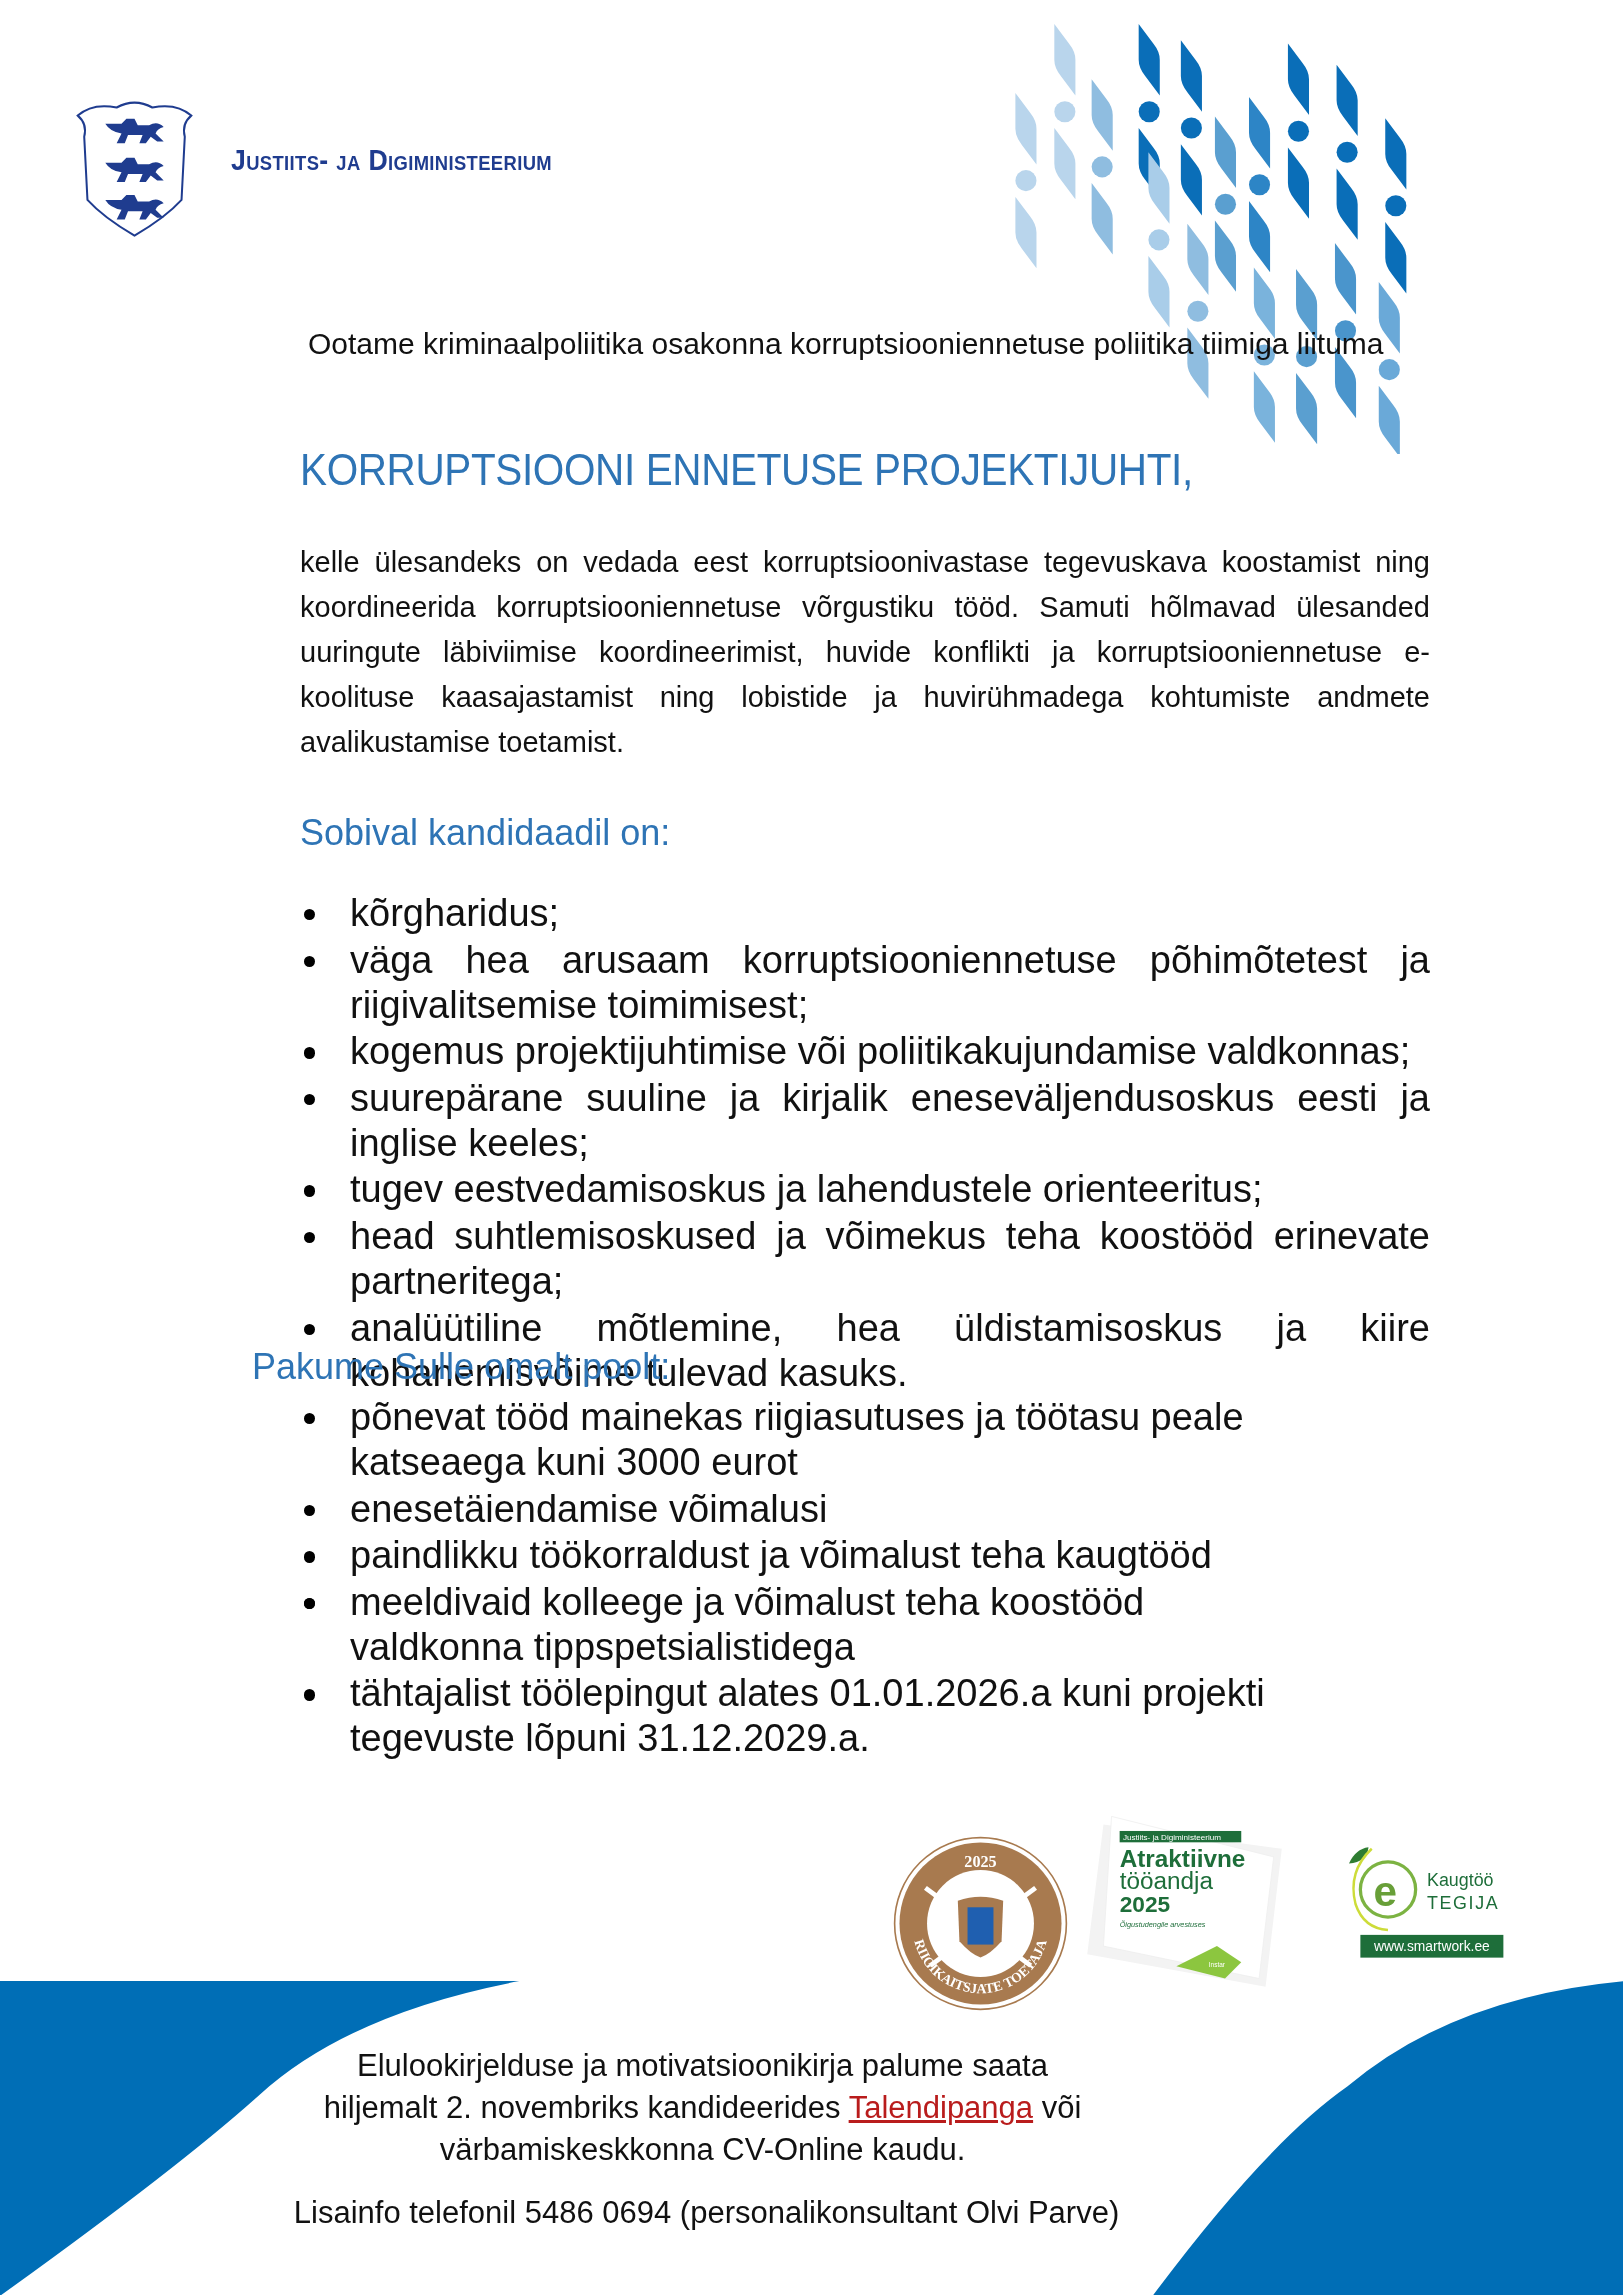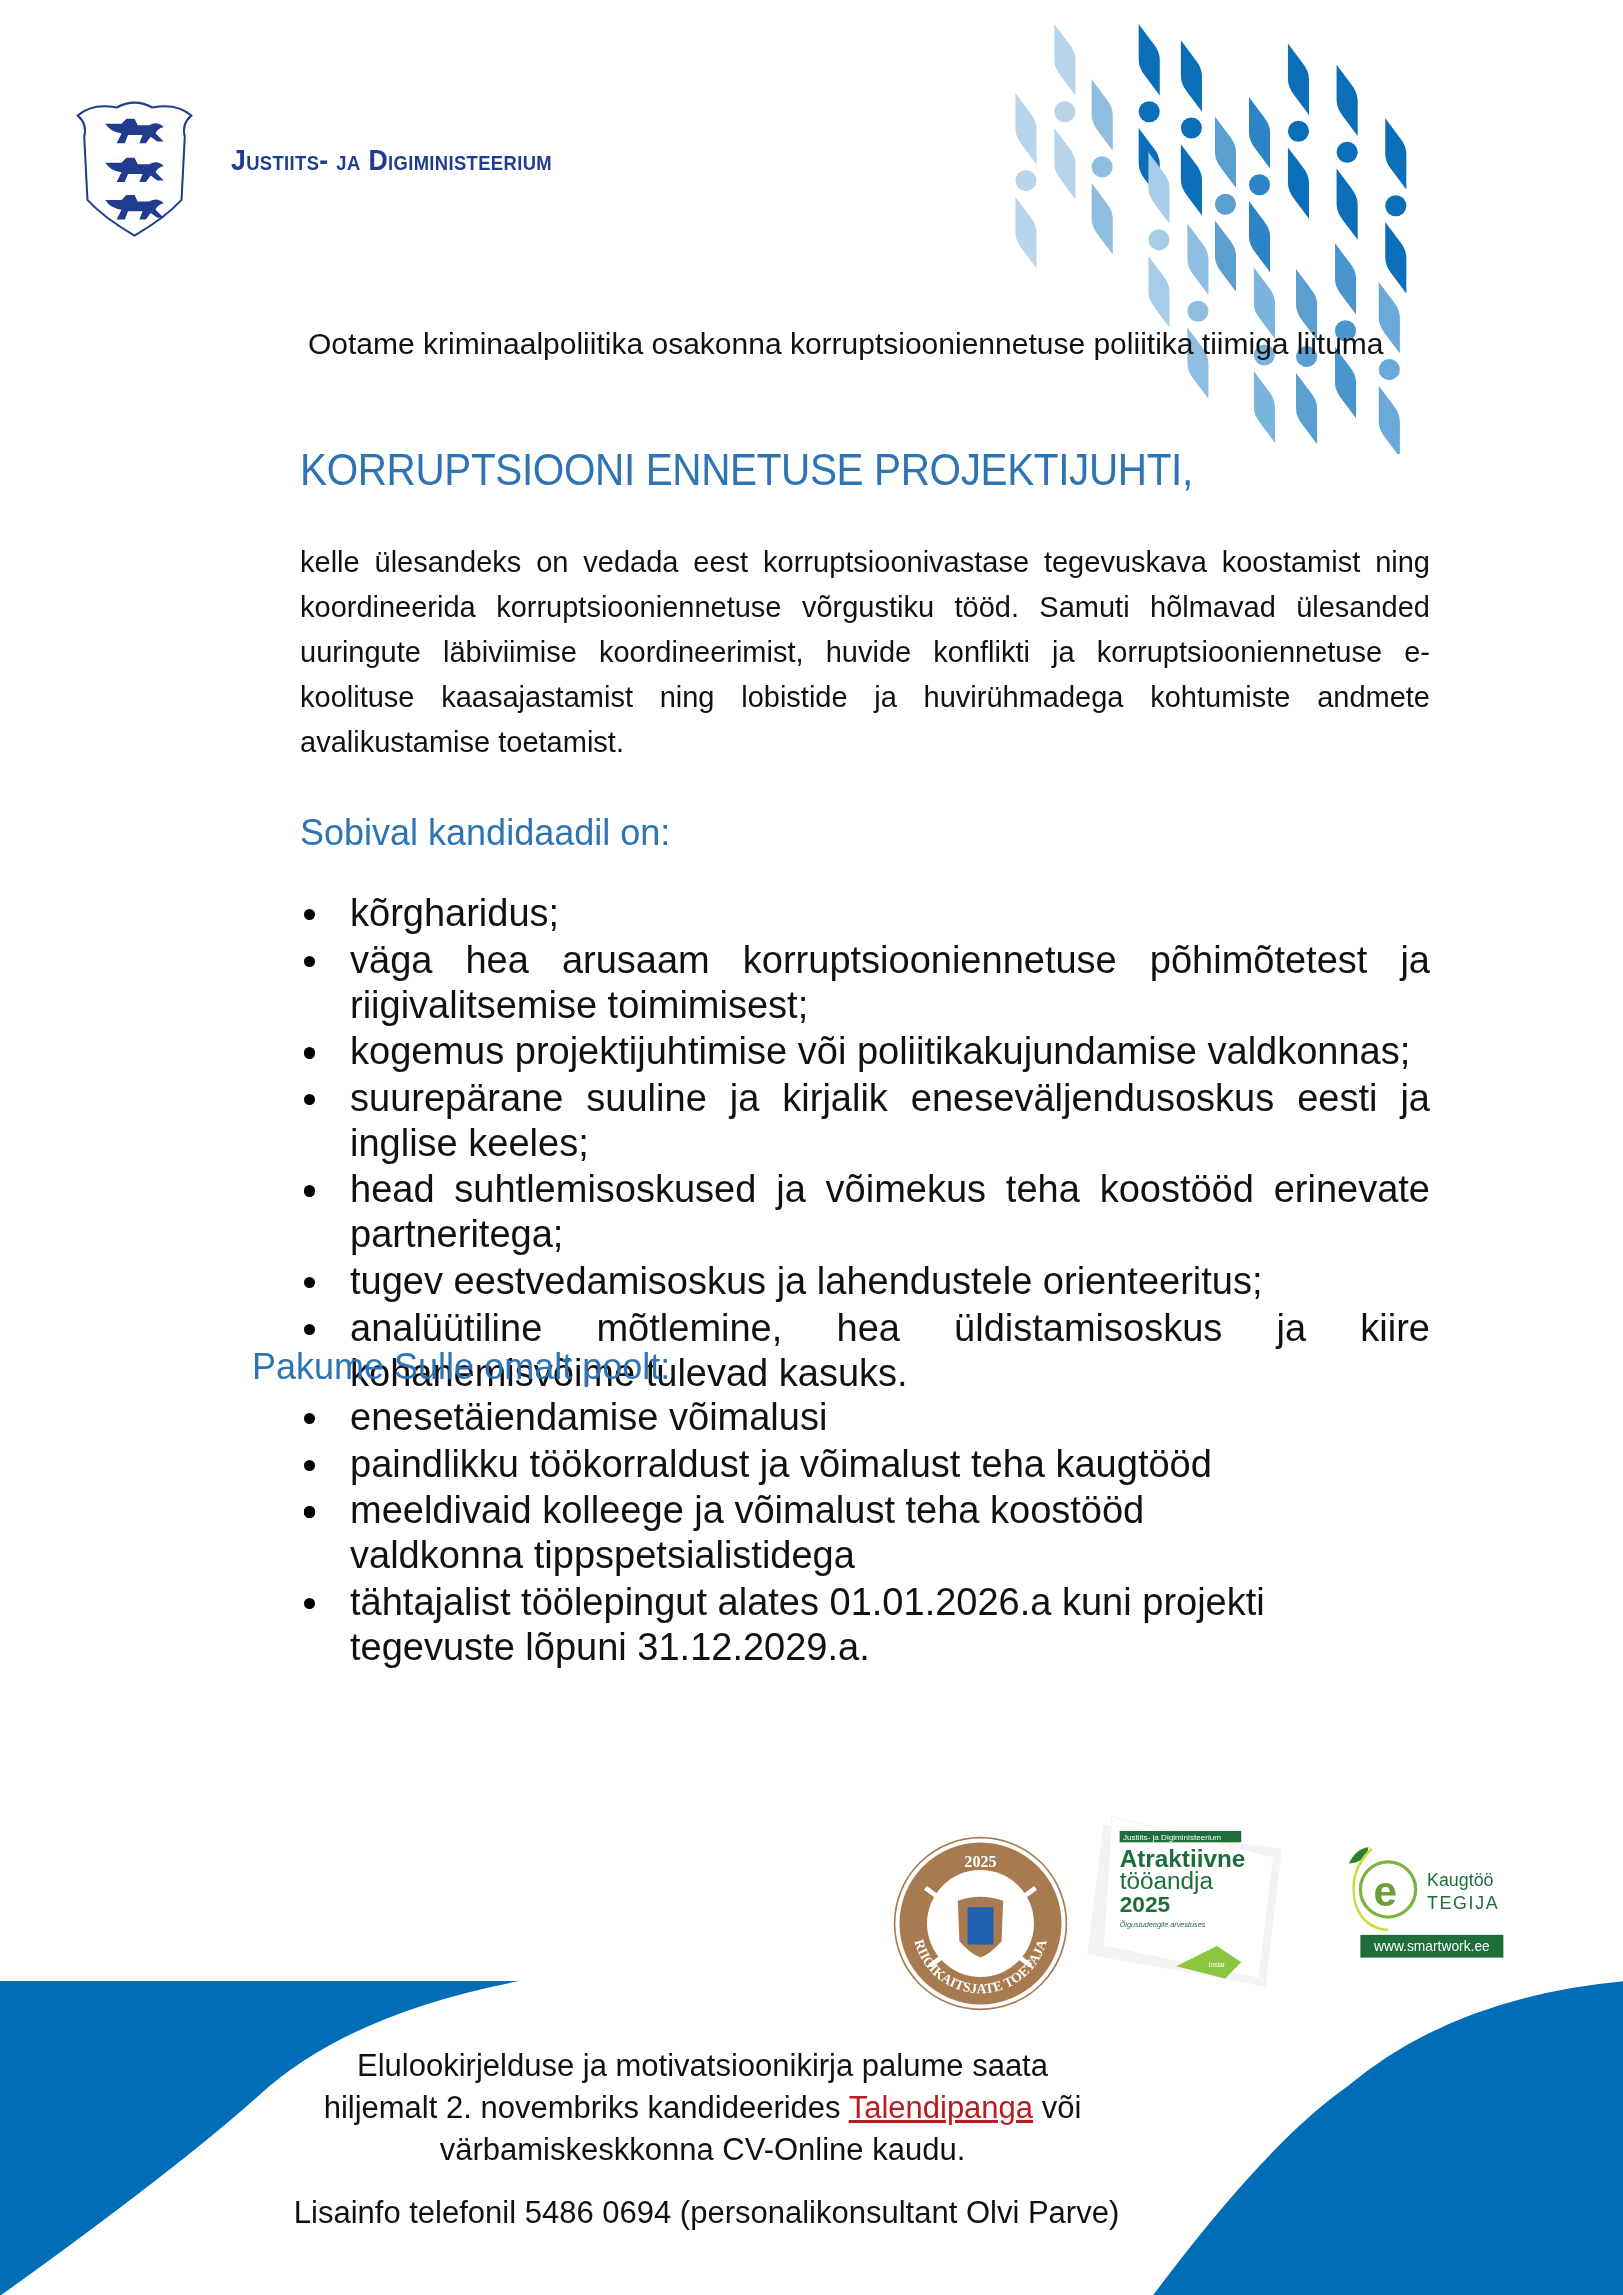--- a/index.html
+++ b/index.html
@@ -96,29 +96,30 @@
 <div class="abs" id="job-title">KORRUPTSIOONI ENNETUSE PROJEKTIJUHTI,</div>
 <div class="abs text" id="description">kelle ülesandeks on vedada eest korruptsioonivastase tegevuskava koostamist ning koordineerida korruptsiooniennetuse võrgustiku tööd. Samuti hõlmavad ülesanded uuringute läbiviimise koordineerimist, huvide konflikti ja korruptsiooniennetuse e-koolituse kaasajastamist ning lobistide ja huvirühmadega kohtumiste andmete avalikustamise toetamist.</div>
 
 <div class="abs subhead" id="req-heading">Sobival kandidaadil on:</div>
 <div class="abs text" id="req-list">
   <ul class="bul">
     <li><span class="dot"></span><span>kõrgharidus;</span></li>
     <li><span class="dot"></span><span>väga hea arusaam korruptsiooniennetuse põhimõtetest ja riigivalitsemise toimimisest;</span></li>
     <li><span class="dot"></span><span>kogemus projektijuhtimise või poliitikakujundamise valdkonnas;</span></li>
     <li><span class="dot"></span><span>suurepärane suuline ja kirjalik eneseväljendusoskus eesti ja inglise keeles;</span></li>
+    <li><span class="dot"></span><span>tugev eestvedamisoskus ja lahendustele orienteeritus;</span></li>
     <li><span class="dot"></span><span>head suhtlemisoskused ja võimekus teha koostööd erinevate partneritega;</span></li>
-    <li><span class="dot"></span><span>tugev eestvedamisoskus ja lahendustele orienteeritus;</span></li>
     <li><span class="dot"></span><span>analüütiline mõtlemine, hea üldistamisoskus ja kiire kohanemisvõime tulevad kasuks.</span></li>
   </ul>
 </div>
 
 <div class="abs subhead" id="offer-heading">Pakume Sulle omalt poolt:</div>
 <div class="abs text" id="offer-list">
   <ul class="bul">
+    <li style="padding-right:0;width:1055px"><span class="dot"></span><span>põnevat tööd mainekas riigiasutuses ja töötasu peale katseaega kuni 3000 eurot</span></li>
     <li><span class="dot"></span><span>enesetäiendamise võimalusi</span></li>
     <li><span class="dot"></span><span>paindlikku töökorraldust ja võimalust teha kaugtööd</span></li>
     <li><span class="dot"></span></li>
     <li style="width:893px"><span class="dot"></span><span>meeldivaid kolleege ja võimalust teha koostööd valdkonna tippspetsialistidega</span></li>
     <li style="width:1055px"><span class="dot"></span><span>tähtajalist töölepingut alates 01.01.2026.a kuni projekti tegevuste lõpuni 31.12.2029.a.</span></li>
   </ul>
 </div>
 
 <div class="abs" id="badge-defence">
   <svg width="175" height="175" viewBox="0 0 216 216">

